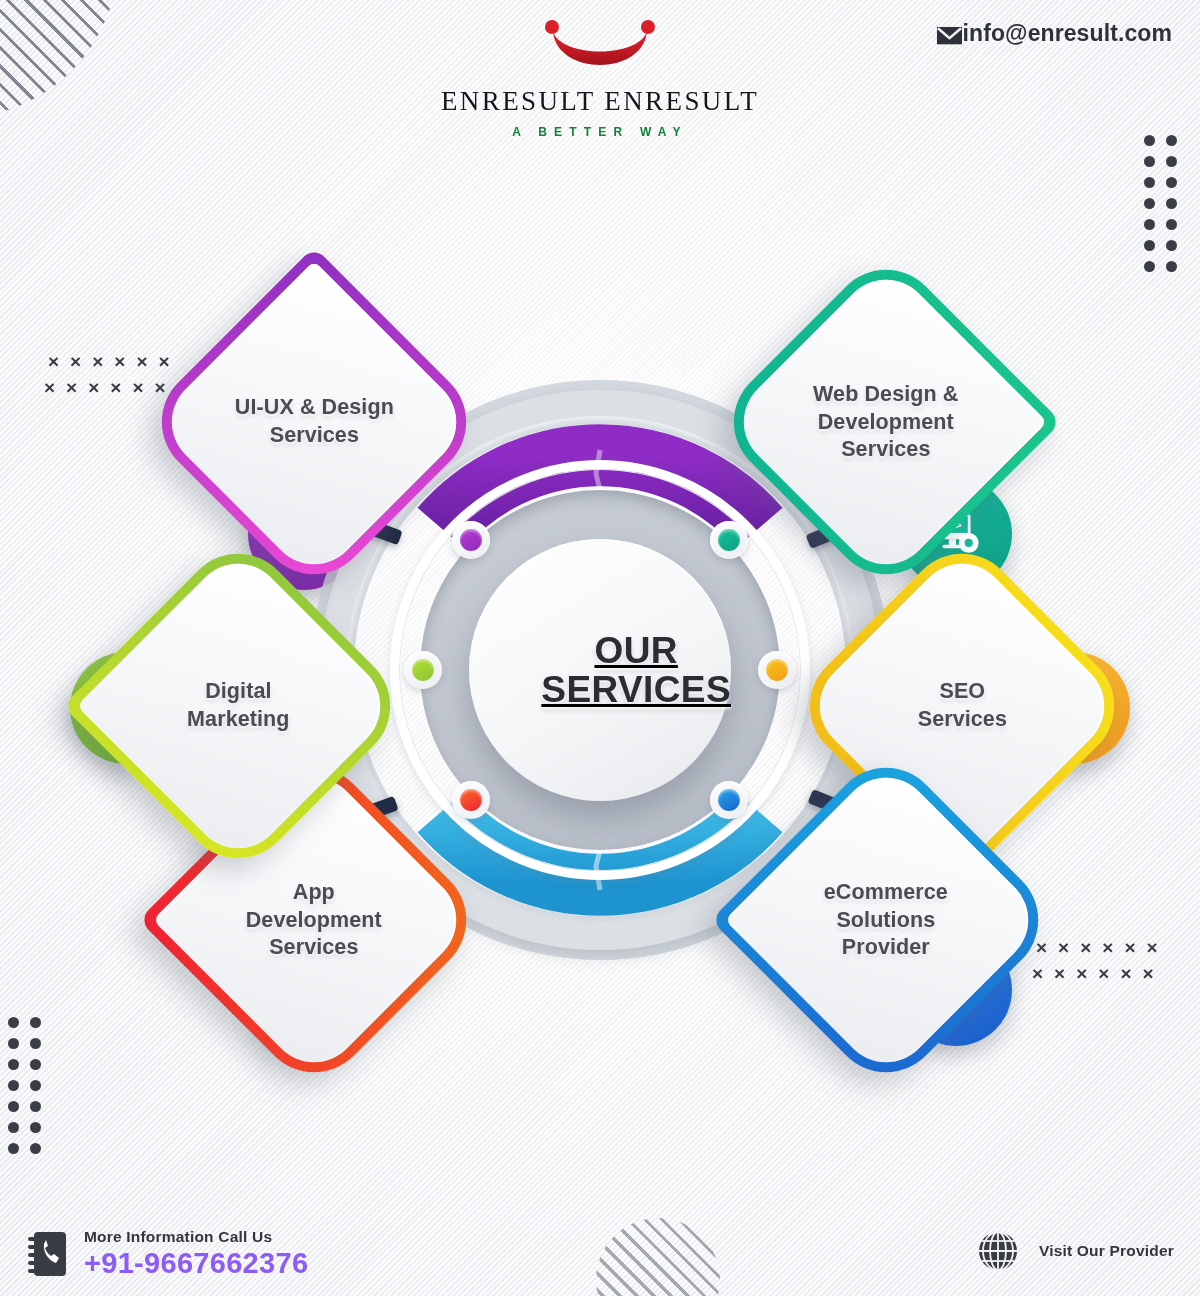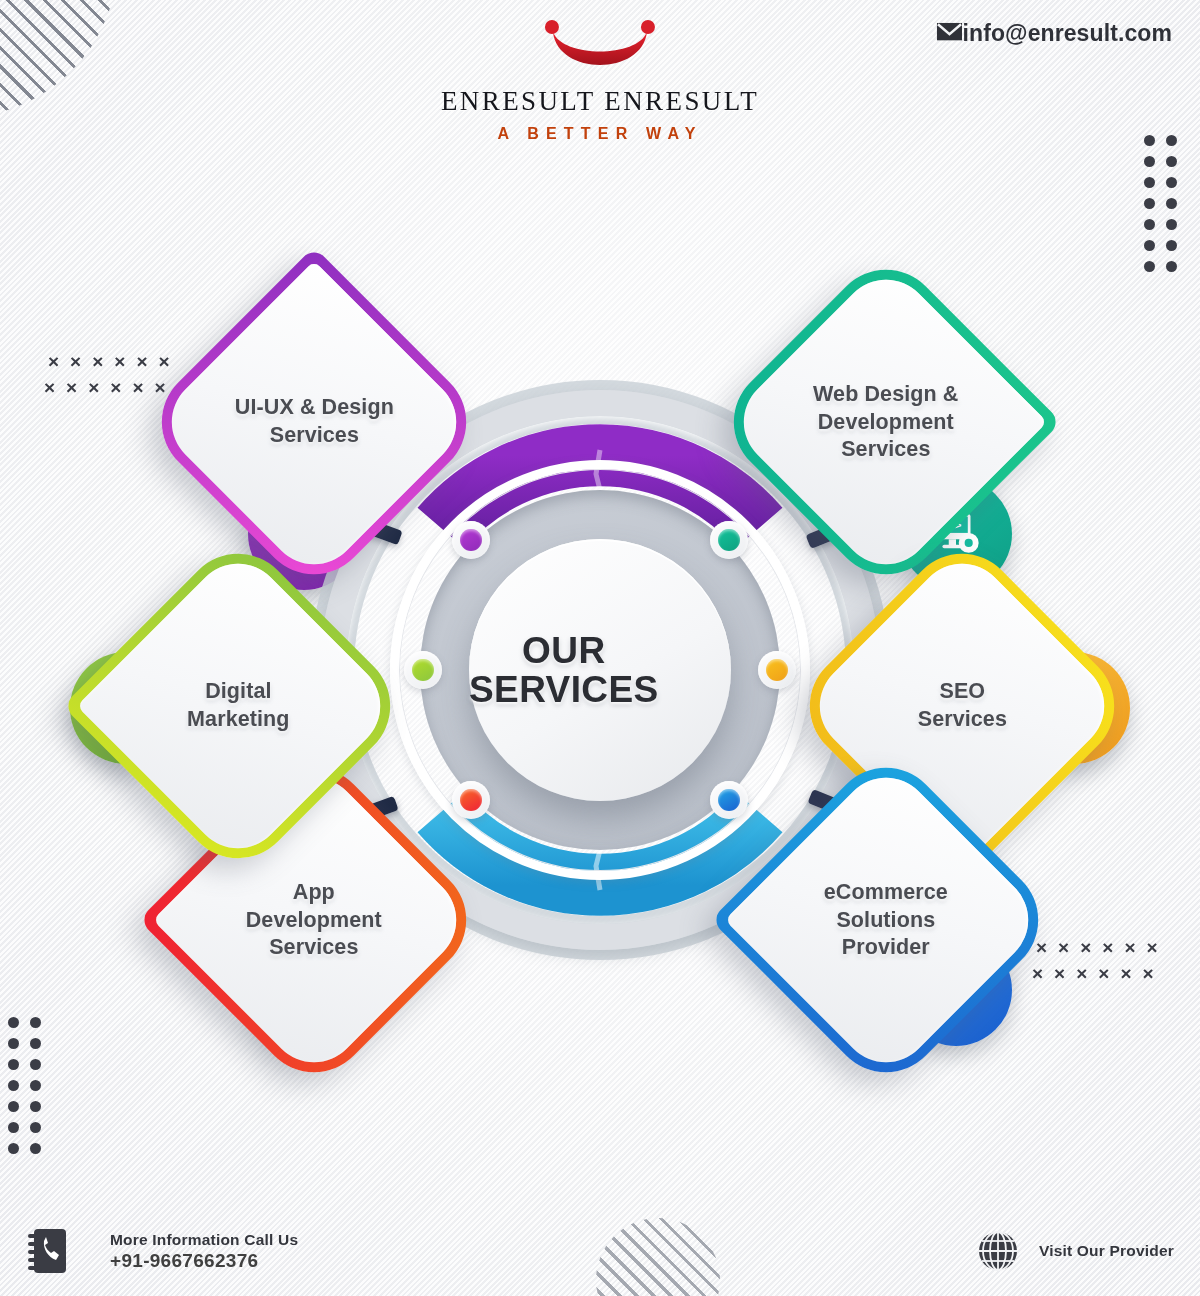--- a/index.html
+++ b/index.html
@@ -54,36 +54,36 @@
   .xgrid{ line-height:1; color:#3b3d46; font-weight:700; font-size:19px;
           letter-spacing:11px; }
   .xgrid div:last-child{ margin-top:7px; margin-left:-4px; }
   .x-left{ left:48px; top:352px; }
   .x-right{ left:1036px; top:938px; }
 
   
   .header{ position:absolute; z-index:6; left:0; top:0; width:1200px; height:180px; }
   .email{
     position:absolute; right:28px; top:20px;
-    display:flex; 
+    display:flex; align-items:center; 
     font-size:23px; font-weight:700; color:#2f3138; letter-spacing:.1px;
   }
   .mail-ico{ width:27px; height:19px; }
 
   .logo{ position:absolute; left:50%; transform:translateX(-50%); top:14px;
          display:flex; flex-direction:column; align-items:center; }
   .logo-mark{ width:150px; height:70px; }
   .logo-name{
     font-family:"Liberation Serif", serif;
     font-size:27px; letter-spacing:2.4px; color:#15161c; font-weight:400;
     margin-top:2px;
     text-shadow:0 1px 0 rgba(255,255,255,.9);
   }
   .logo-tag{
-    font-size:16px; letter-spacing:7.2px; color:#c2410c; font-weight:700;
+    font-size:12px; letter-spacing:7.2px; color:#15803d; font-weight:700;
     margin-top:8px;
   }
 
   
   .wheel{ position:absolute; z-index:5; left:48px; top:210px; width:1104px; height:920px; }
 
   .ring-outer{
     position:absolute; left:50%; top:50%; transform:translate(-50%,-50%);
     width:560px; height:560px; border-radius:50%;
     border:26px solid #dcdfe4;
@@ -99,21 +99,21 @@
     position:absolute; left:50%; top:50%; transform:translate(-50%,-50%);
     width:360px; height:360px; border-radius:50%;
     background:linear-gradient(160deg,#c9ced6,#b7bdc7);
     box-shadow:inset 0 6px 14px rgba(90,98,112,.35);
   }
   .core{
     position:absolute; left:50%; top:50%; transform:translate(-50%,-50%);
     width:262px; height:262px; border-radius:50%;
     background:linear-gradient(150deg,#ffffff 0%,#f5f6f8 55%,#e7e9ec 100%);
     box-shadow:0 16px 30px rgba(88,96,112,.35), 0 2px 0 rgba(255,255,255,.9) inset;
-    display:flex; align-items:center; justify-content:flex-start;
+    display:flex; align-items:center; justify-content:flex-end;text-decoration:underline;
   }
   .core-text{
     font-size:37px; font-weight:700; color:#2b2d33; text-align:center;
     line-height:1.06; letter-spacing:.4px;
     text-shadow:0 2px 3px rgba(255,255,255,.95), 0 3px 5px rgba(90,96,110,.3);
   }
 
   
   .arc{ position:absolute; left:50%; top:50%; transform:translate(-50%,-50%);
         width:612px; height:612px; border-radius:50%; }
@@ -164,23 +164,23 @@
          background:linear-gradient(90deg,#2d3552,#1f2a44);
          box-shadow:0 3px 6px rgba(60,66,84,.35); }
 
   
   .footer{ position:absolute; z-index:6; left:0; top:1214px; width:1200px; height:82px; }
   .f-left{ position:absolute; left:28px; top:14px; display:flex; align-items:center; gap:16px; }
   .f-right{ position:absolute; right:26px; top:14px; display:flex; align-items:center; gap:18px; }
   .f-icon{ width:40px; height:46px; flex:0 0 auto; }
   .f-icon.globe{ width:46px; height:46px; }
   .f-small{ font-size:15.5px; font-weight:700; color:#34363d; letter-spacing:.2px; }
-  .f-big{ font-size:19px; font-weight:700; color:#404040; letter-spacing:.3px; margin-top:1px; }
+  .f-big{ font-size:29px; font-weight:700; color:#8b5cf6; letter-spacing:.3px; margin-top:1px; }
   .f-right .txtcol{ text-align:right; }
-  .f-left .txtcol{ text-align:left;margin-left:26px; }
+  .f-left .txtcol{ text-align:left; }
 </style>
 </head>
 <body>
 
 <div class="bg-base"></div>
 <div class="bg-texture"></div>
 
 <div class="deco stripe-corner-tl"></div>
 <div class="deco stripe-circle-bottom"></div>
 

